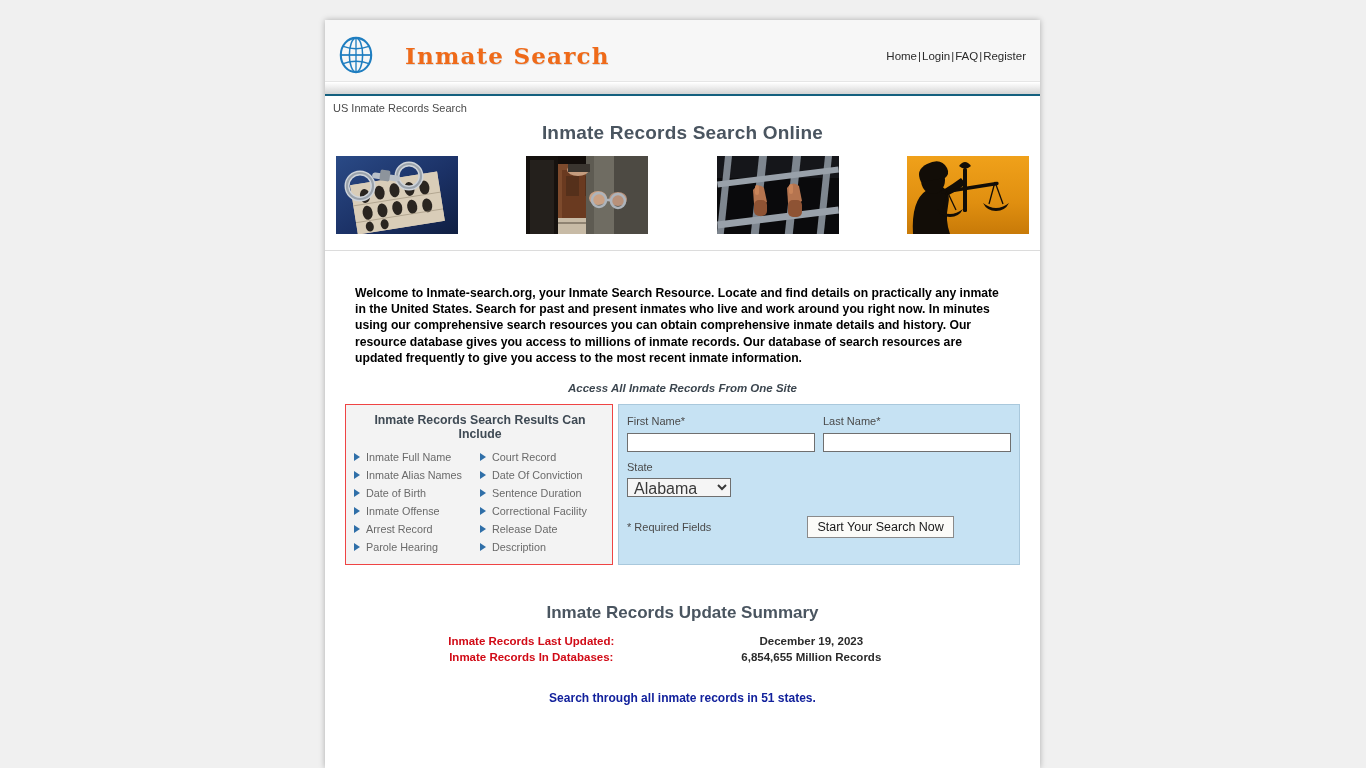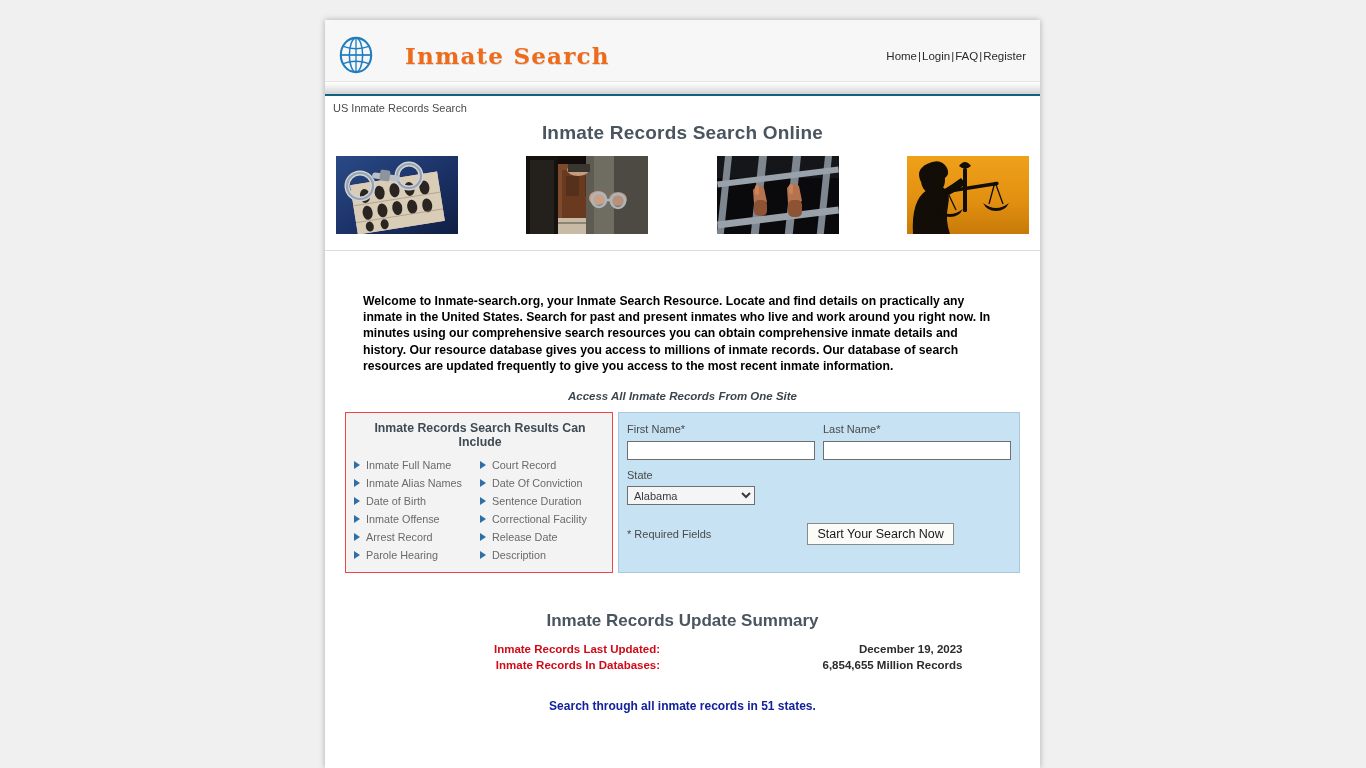--- a/index.html
+++ b/index.html
@@ -98,21 +98,21 @@
     position: relative;
     flex: 0 0 auto;
   }
   .thumb svg { display:block; width:100%; height:100%; }
 
   
   .intro {
     padding: 26px 22px 0 22px;
   }
   .intro p {
-    margin: 16px;
+    margin: 8px;
     font-size: 12.2px;
     line-height: 1.33;
     font-weight: bold;
     color: #000000;
     text-align: left;
   }
 
   .access-line {
     text-align: center;
     font-size: 11.5px;
@@ -187,23 +187,23 @@
     padding: 1px 3px;
     font-family: "Liberation Sans", sans-serif;
     outline: none;
   }
   .state-label {
     font-size: 11px;
     color: #4a4a4a;
     margin: 9px 0 5px 0;
   }
   .state-select {
-    width: 128px;
+    width: 104px;
     height: 19px;
-    font-size: 11px;
+    font-size: 16px;
     border: 1px solid #6f6f6f;
     background: #f5f5f5;
     font-family: "Liberation Sans", sans-serif;
     color: #3a3a3a;
     padding: 0 2px;
   }
   .bottom-row {
     display: flex;
     align-items: center;
     margin-top: 18px;
@@ -237,21 +237,20 @@
   }
   .summary-table {
     margin: 0 auto;
     border-collapse: collapse;
     width: 560px;
   }
   .summary-table td {
     padding: 2px 0;
     font-size: 11.5px;
     font-weight: bold;
-    text-align: right;
   }
   .sum-label {
     color: #d10a16;
     text-align: center;
     width: 46%;
   }
   .sum-value {
     color: #2b2b2b;
     text-align: center;
     width: 54%;

